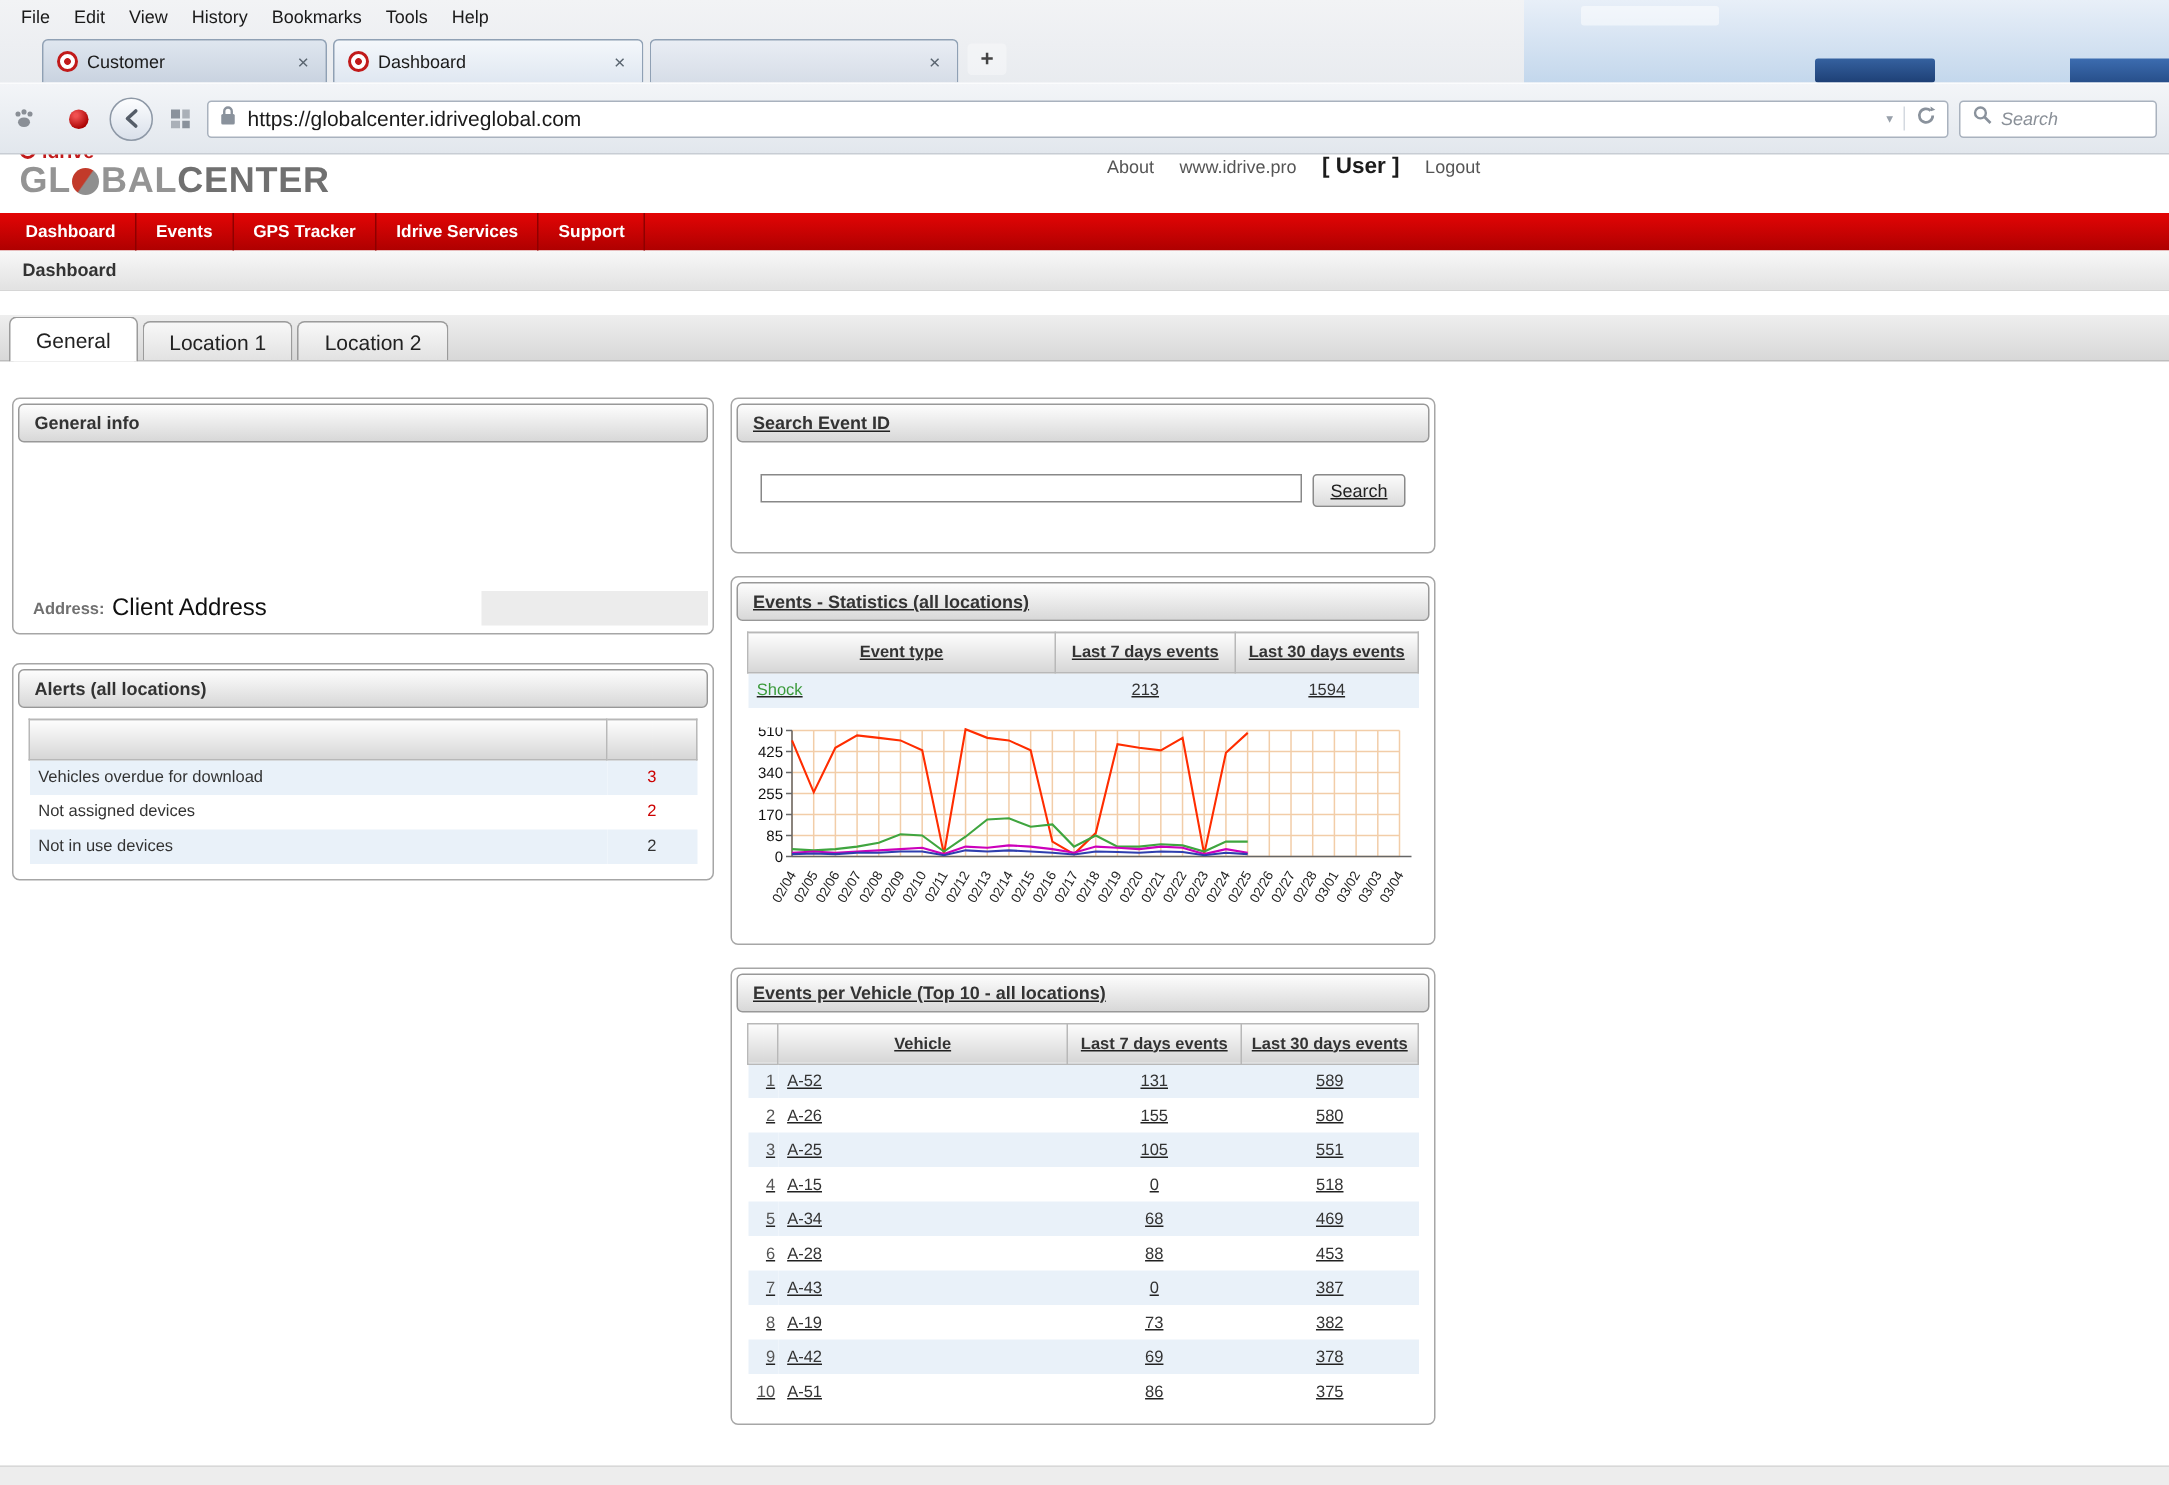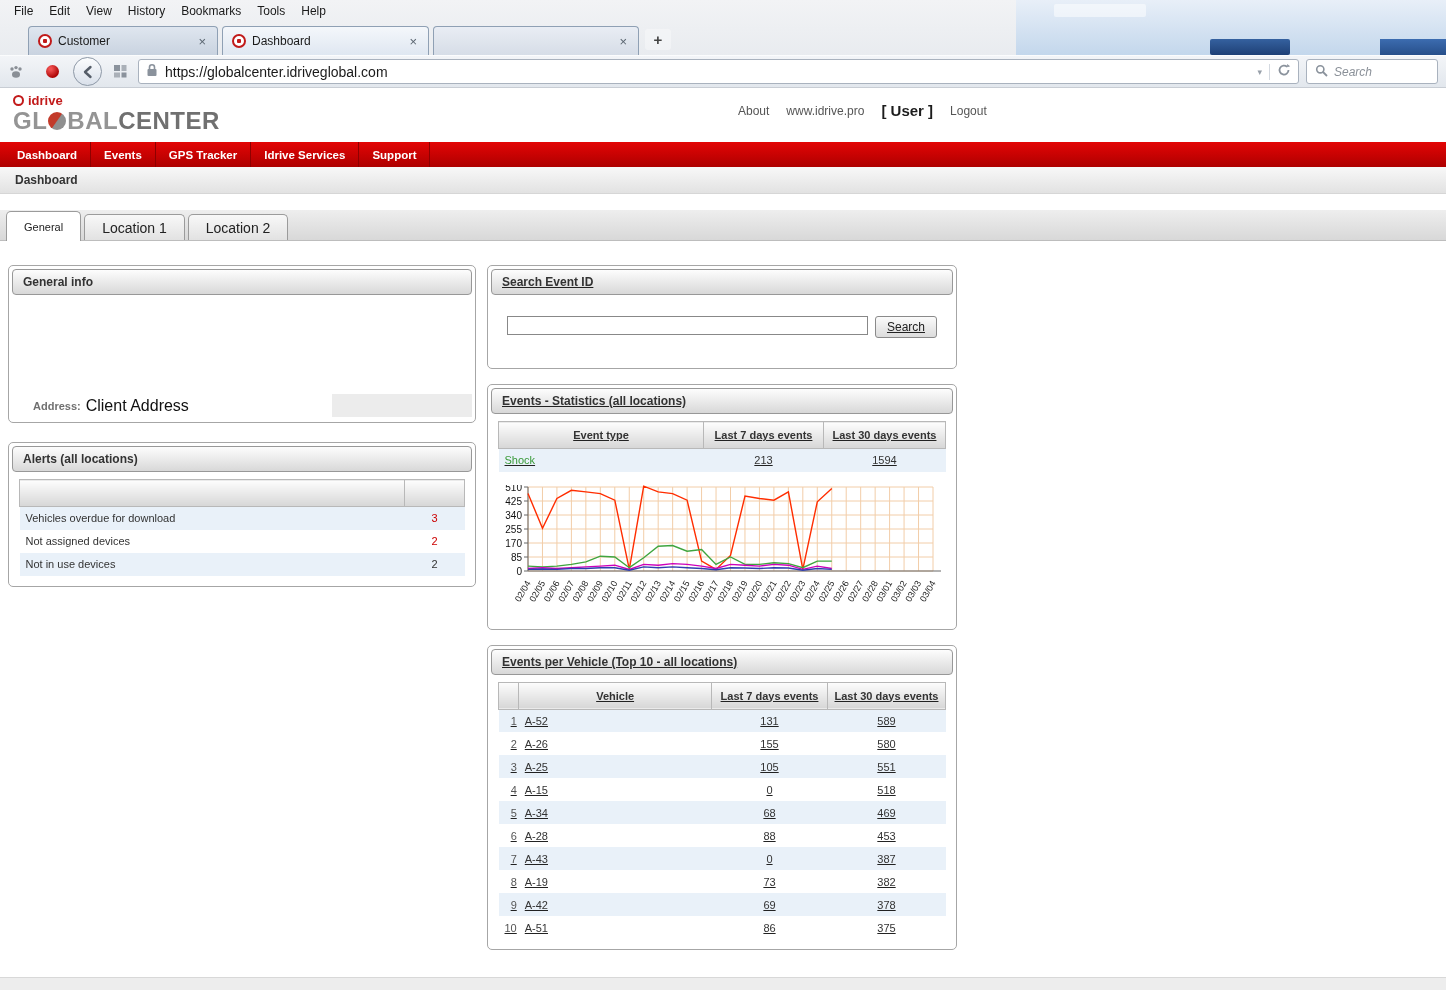--- a/index.html
+++ b/index.html
@@ -22,21 +22,21 @@
         background:linear-gradient(#dfe6ef,#c9d3e0);font-size:12px;color:#1a1a1a;margin-top:24px;}
   .btab.w1{width:190px;} .btab.w2{width:207px;} .btab.w3{width:206px;}
   .btab.active{background:linear-gradient(#f4f7fb,#dfe7f1);}
   .btab.blank{background:linear-gradient(#e9edf4,#d6dde7);}
   .favicon{width:14px;height:14px;border-radius:50%;border:2px solid #c11a1a;
            background:radial-gradient(circle,#c11a1a 0 2px,#fff 2.5px);flex:none;}
   .btab-title{flex:1;white-space:nowrap;overflow:hidden;}
   .tab-close{color:#5a6570;font-size:13px;line-height:1;padding:0 2px;}
   .newtab{display:flex;align-items:center;justify-content:center;width:26px;height:21px;margin:0 0 5px 2px;
           border-radius:3px;color:#444;font-size:15px;font-weight:bold;background:rgba(255,255,255,.35);}
-  .navbar{position:relative;z-index:2;display:flex;align-items:center;gap:7px;height:33px;padding:0 8px;
+  .navbar{position:relative;z-index:2;display:flex;align-items:center;gap:7px;height:48px;padding:0 8px;
           background:linear-gradient(#f3f5f8,#e2e7ed);border-top:1px solid #fbfcfd;border-bottom:1px solid #c8cdd4;}
   .addon-icon{display:flex;color:#8a8f96;}
   .record-dot{width:13px;height:13px;border-radius:50%;margin:0 7px 0 15px;
               background:radial-gradient(circle at 35% 30%,#f05050 10%,#a80000 75%);}
   .back-btn{display:flex;align-items:center;justify-content:center;width:29px;height:29px;border-radius:50%;
             border:1px solid #8d98a6;background:linear-gradient(#fcfdfe,#d9e0ea);}
   .hist-btn{display:flex;align-items:center;justify-content:center;width:22px;height:22px;color:#7d838c;}
   .urlbar{display:flex;align-items:center;gap:7px;flex:1;height:25px;padding:0 7px;background:#fff;
           border:1px solid #a9b2be;border-radius:3px;}
   .url-input{flex:1;border:none;outline:none;font-size:14px;color:#1a1a1a;font-family:inherit;background:transparent;}
@@ -66,35 +66,35 @@
   .breadcrumb-bar{display:flex;align-items:center;height:27px;padding-left:15px;
                   background:linear-gradient(#f8f8f8,#e2e2e2);border-bottom:1px solid #d6d6d6;
                   font-size:12px;font-weight:bold;color:#333;}
 
   
   .page-tabs{display:flex;align-items:flex-end;height:31px;margin-top:16px;padding-left:6px;
              background:linear-gradient(#eeeeee,#d8d8d8);border-bottom:1px solid #bdbdbd;}
   .ptab{display:flex;align-items:center;height:26px;margin-right:3px;padding:0 17px;border:1px solid #9b9b9b;
         border-bottom:none;border-radius:5px 5px 0 0;background:linear-gradient(#f8f8f8,#e2e2e2);
         font-size:14px;color:#222;cursor:pointer;}
-  .ptab.active{height:30px;margin-bottom:-1px;background:#fff;font-size:11px;position:relative;z-index:2;}
+  .ptab.active{height:30px;margin-bottom:-1px;background:#fff;font-size:14px;position:relative;z-index:2;}
 
   
   .panels{display:flex;gap:11px;padding:24px 0 0 8px;}
   .col-left{width:468px;}
   .col-right{width:470px;}
   .col-left>.panel{margin-bottom:19px;}
   .col-right>.panel{margin-bottom:15px;text-decoration:underline;}
   .panel{border:1px solid #a6a6a6;border-radius:5px;padding:3px;background:#fff;}
   .panel-hd{padding:5px 10px;border:1px solid #989898;border-radius:4px;
             background:linear-gradient(#fdfdfd,#d8d8d8);font-size:12px;font-weight:bold;color:#333;}
   .panel-bd{padding:7px;}
 
   .gi-body{height:124px;position:relative;}
-  .addr-row{position:absolute;left:11px;right:0;bottom:2px;display:flex;align-items:flex-end;height:25px;}
+  .addr-row{position:absolute;left:0;right:0;bottom:2px;display:flex;align-items:flex-end;height:25px;}
   .addr-label{padding:0 5px 5px 10px;font-size:11px;font-weight:bold;color:#707070;}
   .addr-value{width:246px;padding-bottom:2px;font-size:16px;color:#101010;}
   .addr-fill{flex:1;height:23px;background:#ececec;}
 
   table.grid{width:100%;border-collapse:collapse;font-size:11px;color:#333;}
   .grid th{height:27px;border:1px solid #b8b8b8;background:linear-gradient(#fdfdfd,#d6d6d6);
            font-size:11px;font-weight:bold;color:#333;text-align:center;}
   .grid td{height:23px;padding:0 6px;}
   .grid tr.alt{background:#e9f1f9;}
   .grid td.num{text-align:center;}

